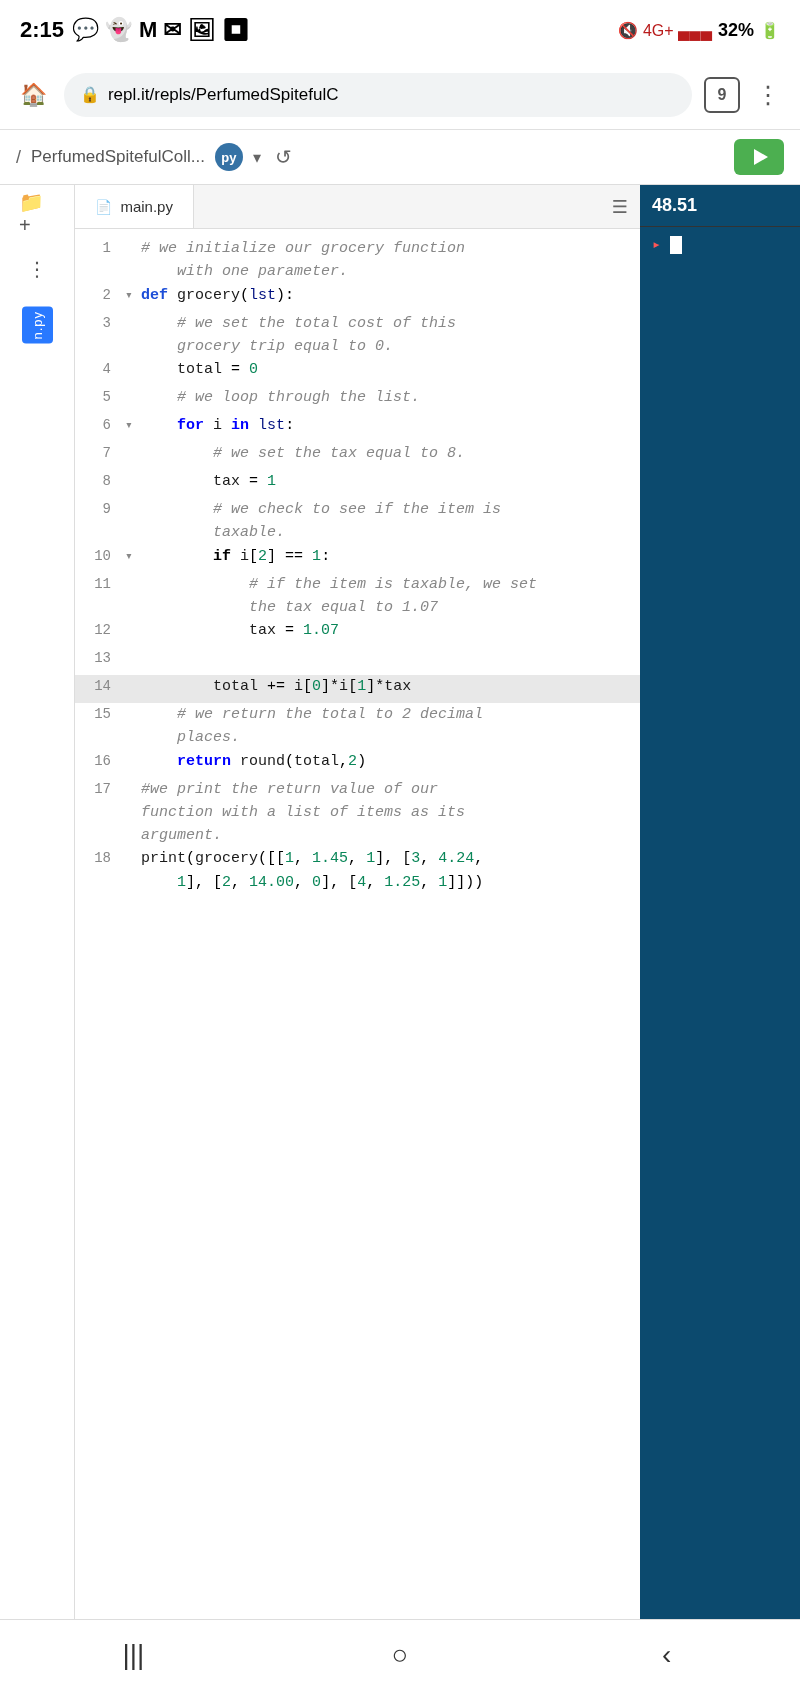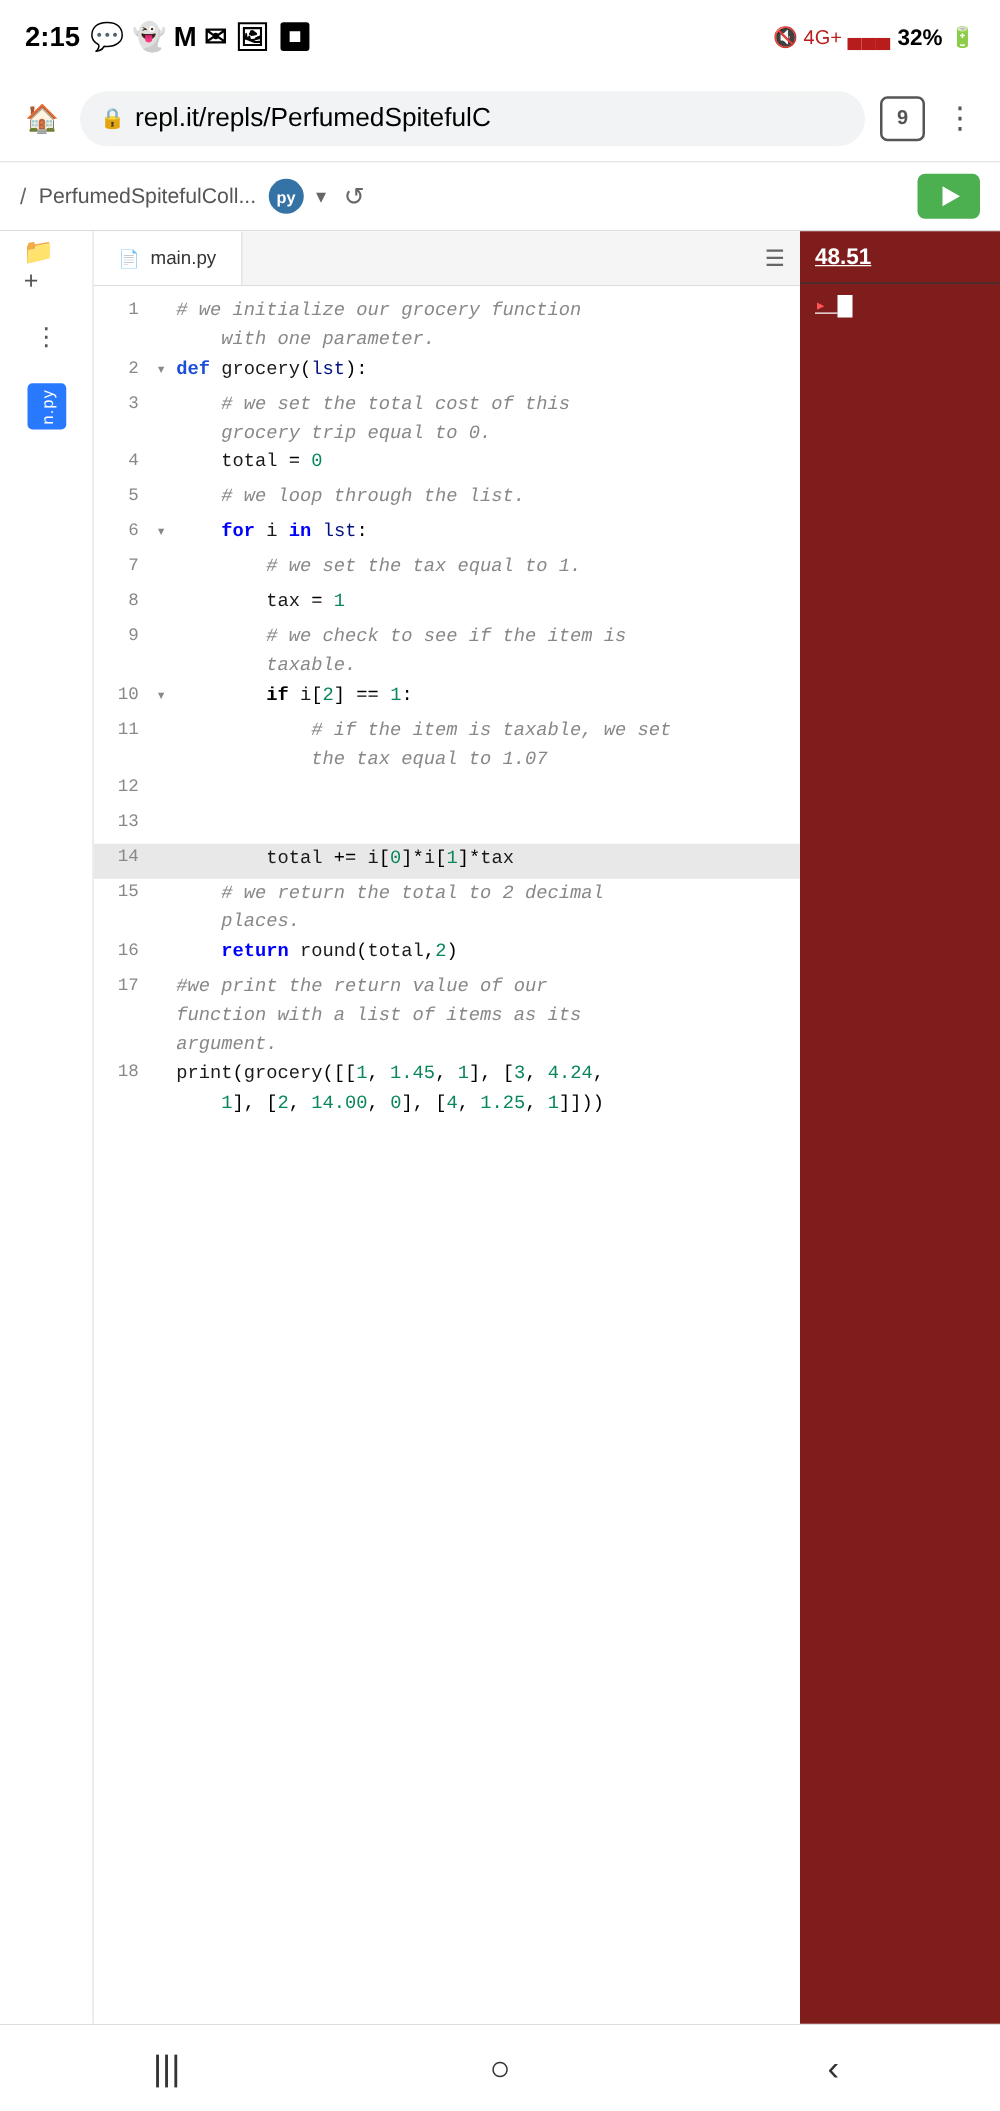--- a/index.html
+++ b/index.html
@@ -60,21 +60,21 @@
       height: 44px;
       background: #f1f3f4;
       border-radius: 22px;
       display: flex;
       align-items: center;
       padding: 0 16px;
       gap: 8px;
     }
     .url-lock { font-size: 16px; color: #555; }
     .url-text {
-      font-size: 21px;
+      font-size: 17px;
       color: #000;
       white-space: nowrap;
       overflow: hidden;
       text-overflow: ellipsis;
     }
     .tab-count-btn {
       width: 36px;
       height: 36px;
       border: 2px solid #555;
       border-radius: 6px;
@@ -257,25 +257,24 @@
     .kw-if { color: #000000; font-weight: bold; }
     .kw-return { color: #0000ff; font-weight: bold; }
     .kw-print { color: #1a1a1a; }
     .kw-var { color: #1a1a1a; }
     .kw-number { color: #098658; }
     .kw-param { color: #001080; }
 
     
     .right-panel {
       width: 160px;
-      background: #7f1d1d;
+      background: #0c4a6e;
       color: #fff;
       display: flex;
       flex-direction: column;
-      text-decoration: underline;
     }
     .console-header {
       padding: 10px 12px;
       font-size: 18px;
       font-weight: bold;
       color: #fff;
       border-bottom: 1px solid #333;
     }
     .console-body {
       padding: 8px 12px;
@@ -412,21 +411,21 @@
 
       <div class="code-line">
         <span class="line-number">6</span>
         <span class="line-arrow">▾</span>
         <span class="line-content">    <span class="kw-for">for</span> <span class="kw-var">i</span> <span class="kw-in">in</span> <span class="kw-param">lst</span>:</span>
       </div>
 
       <div class="code-line">
         <span class="line-number">7</span>
         <span class="line-arrow"></span>
-        <span class="line-content kw-comment">        # we set the tax equal to 1.</span>
+        <span class="line-content kw-comment">        # we set the tax equal to 8.</span>
       </div>
 
       <div class="code-line">
         <span class="line-number">8</span>
         <span class="line-arrow"></span>
         <span class="line-content">        <span class="kw-var">tax</span> = <span class="kw-number">1</span></span>
       </div>
 
       <div class="code-line">
         <span class="line-number">9</span>
@@ -444,20 +443,21 @@
       <div class="code-line">
         <span class="line-number">11</span>
         <span class="line-arrow"></span>
         <span class="line-content kw-comment">            # if the item is taxable, we set
             the tax equal to 1.07</span>
       </div>
 
       <div class="code-line">
         <span class="line-number">12</span>
         <span class="line-arrow"></span>
+        <span class="line-content">            <span class="kw-var">tax</span> = <span class="kw-number">1.07</span></span>
       </div>
 
       <div class="code-line">
         <span class="line-number">13</span>
         <span class="line-arrow"></span>
       </div>
 
       <div class="code-line highlighted">
         <span class="line-number">14</span>
         <span class="line-arrow"></span>

